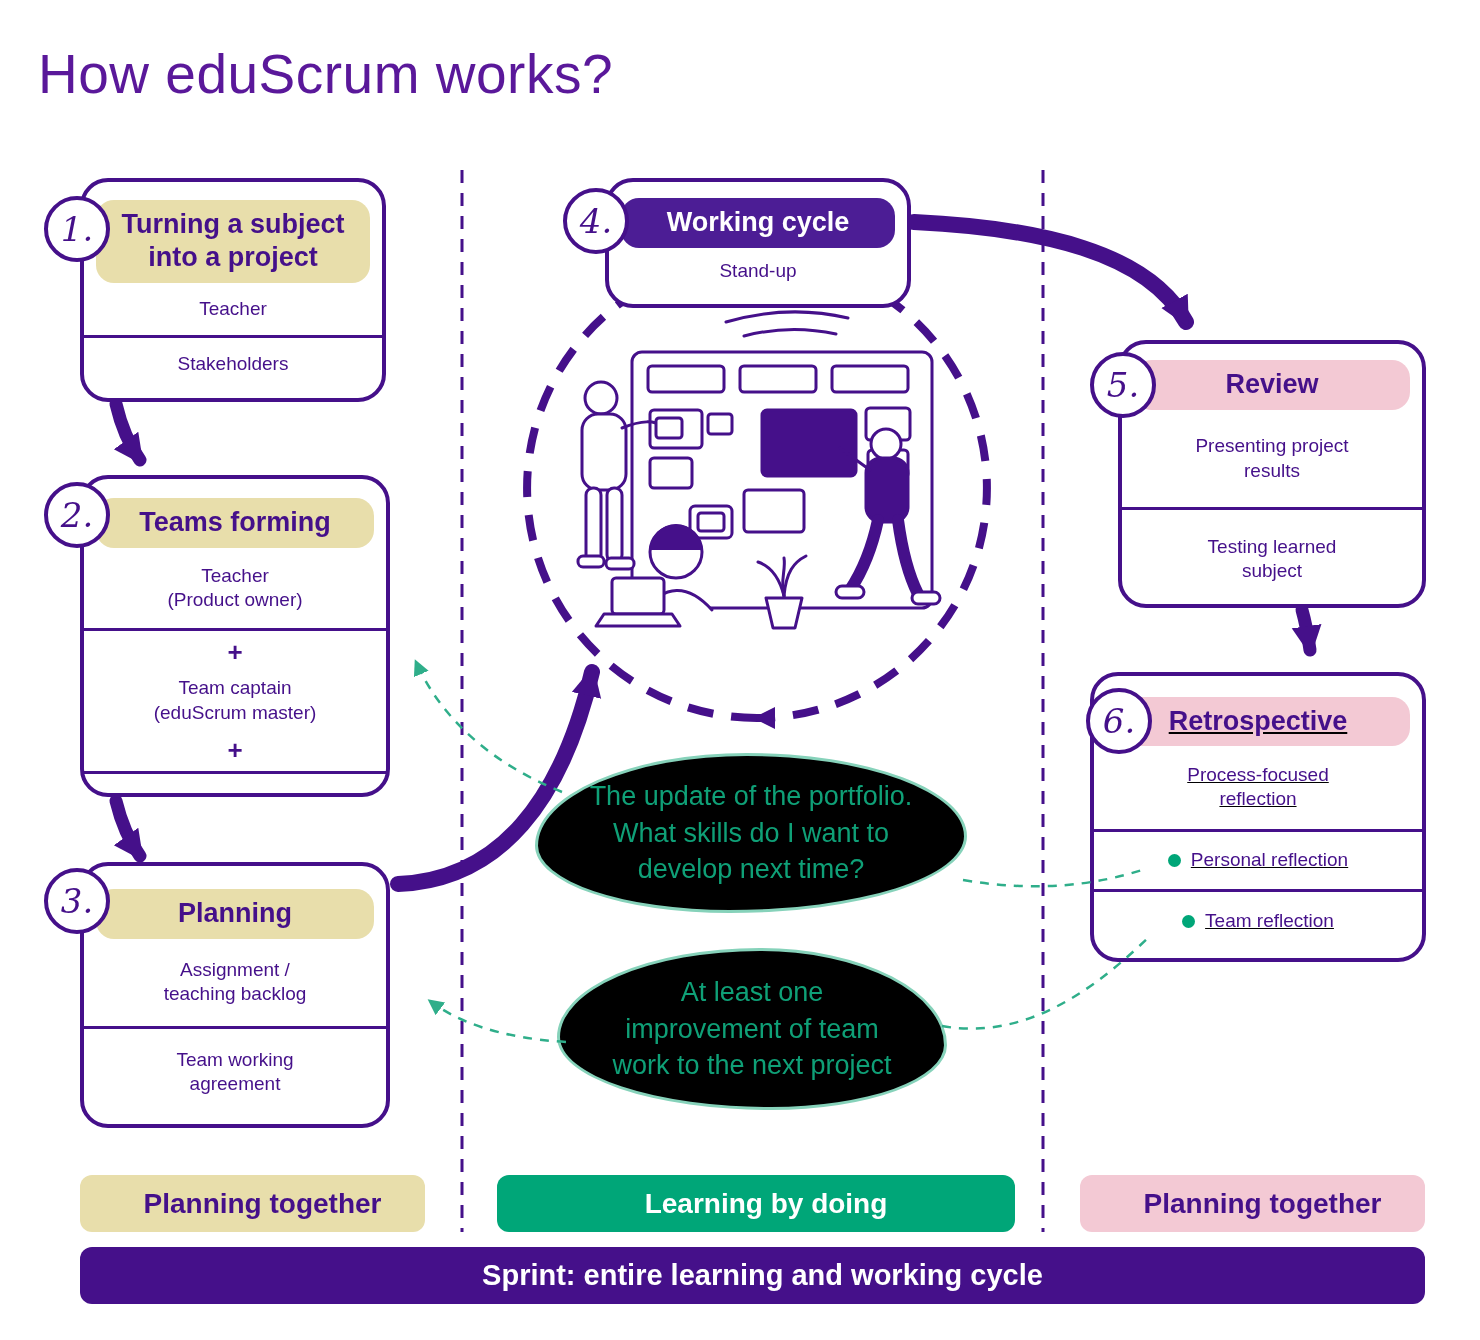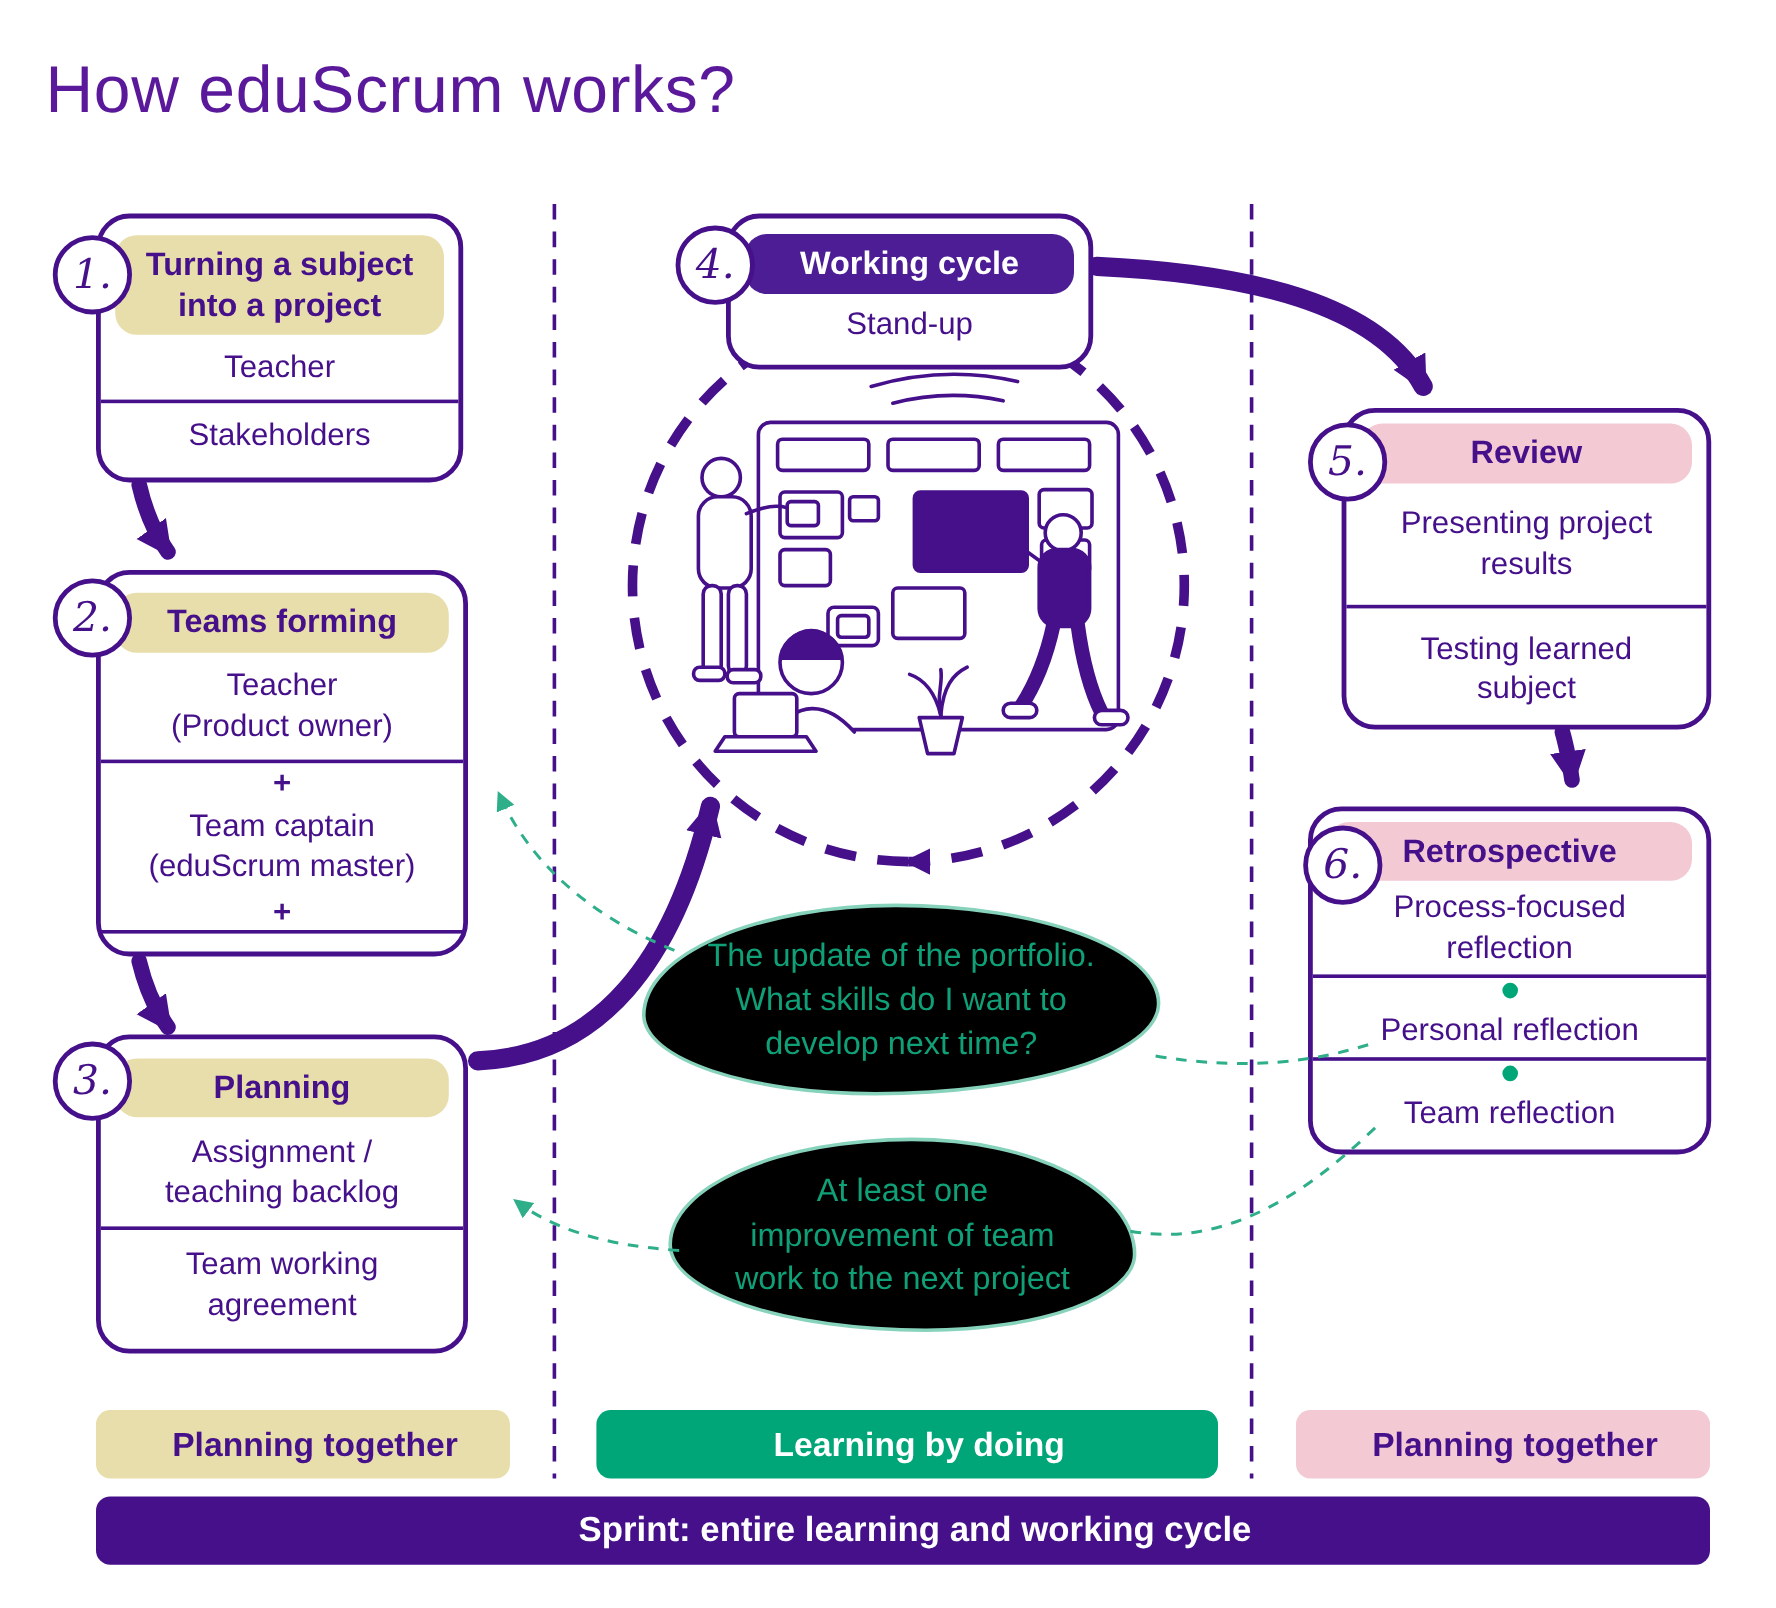--- a/index.html
+++ b/index.html
@@ -10,50 +10,50 @@
   .layer{position:absolute;left:0;top:0;pointer-events:none;}
   .under{z-index:1;} .over{z-index:4;}
   .step-box{position:absolute;z-index:2;background:#fff;border:4px solid #45108A;
             border-radius:28px;box-sizing:border-box;display:flex;flex-direction:column;
             justify-content:space-evenly;padding:8px 12px;}
   .pill{border-radius:18px;text-align:center;font-weight:bold;font-size:27px;
         color:#45108A;padding:8px 6px;white-space:pre-line;line-height:1.25;}
   .pill.tan{background:#E8DEAB;}
   .pill.green{background:#4c1d95;color:#fff;}
   .pill.pink{background:#F3C9D4;}
-  .item{text-align:center;font-size:26px;color:#45108A;white-space:pre-line;
+  .item{text-align:center;font-size:19px;color:#45108A;white-space:pre-line;
         line-height:1.3;padding:4px 0;}
   .divider{height:0;border-top:3px solid #45108A;margin:0 -12px;}
   .plus{text-align:center;font-size:26px;font-weight:bold;color:#45108A;line-height:.7;}
   .badge{position:absolute;z-index:3;width:66px;height:66px;border-radius:50%;
          background:#fff;border:4px solid #45108A;box-sizing:border-box;display:flex;
          align-items:center;justify-content:center;font-family:"DejaVu Serif",serif;
          font-style:italic;font-size:34px;color:#45108A;}
-  .bullet-row{display:flex;align-items:center;justify-content:flex-start;gap:10px;flex-direction:column;}
+  .bullet-row{display:flex;align-items:center;justify-content:center;gap:10px;}
   .dot{width:13px;height:13px;border-radius:50%;background:#00A678;flex:0 0 auto;}
   .bubble{position:absolute;z-index:2;background:#000000;border:3px solid #86D2BA;
           display:flex;align-items:center;justify-content:center;text-align:center;
           color:#0FA077;font-size:27px;line-height:1.35;white-space:pre-line;
           box-sizing:border-box;}
   #bubble1{left:535px;top:753px;width:432px;height:160px;
            border-radius:49% 51% 55% 45% / 58% 52% 48% 42%;}
   #bubble2{left:557px;top:948px;width:390px;height:162px;
            border-radius:52% 48% 45% 55% / 55% 60% 40% 45%;}
   .bar{position:absolute;z-index:2;display:flex;align-items:center;justify-content:center;
        font-weight:bold;font-size:28px;border-radius:12px;box-sizing:border-box;padding-left:20px;}
   #bar-tan{left:80px;top:1175px;width:345px;height:57px;background:#E8DEAB;color:#45108A;}
   #bar-green{left:497px;top:1175px;width:518px;height:57px;background:#00A678;color:#fff;}
   #bar-pink{left:1080px;top:1175px;width:345px;height:57px;background:#F3C9D4;color:#45108A;}
   #bar-sprint{left:80px;top:1247px;width:1345px;height:57px;background:#45108A;color:#fff;font-size:29px;}
   #box1{left:80px;top:178px;width:306px;height:224px;}
   #box2{left:80px;top:475px;width:310px;height:322px;}
   #box3{left:80px;top:862px;width:310px;height:266px;}
   #box4{left:605px;top:178px;width:306px;height:130px;}
   #box5{left:1118px;top:340px;width:308px;height:268px;gap:12px;}
-  #box6{left:1090px;top:672px;width:336px;height:290px;}
+  #box6{left:1090px;top:672px;width:336px;height:290px;text-decoration:underline;}
   #badge1{left:44px;top:196px;} #badge2{left:44px;top:482px;} #badge3{left:44px;top:868px;}
   #badge4{left:563px;top:188px;} #badge5{left:1090px;top:352px;} #badge6{left:1086px;top:688px;}
 </style>
 </head>
 <body>
 
 <div class="canvas">
 
   <h1 class="page-title">How eduScrum works?</h1>
 

